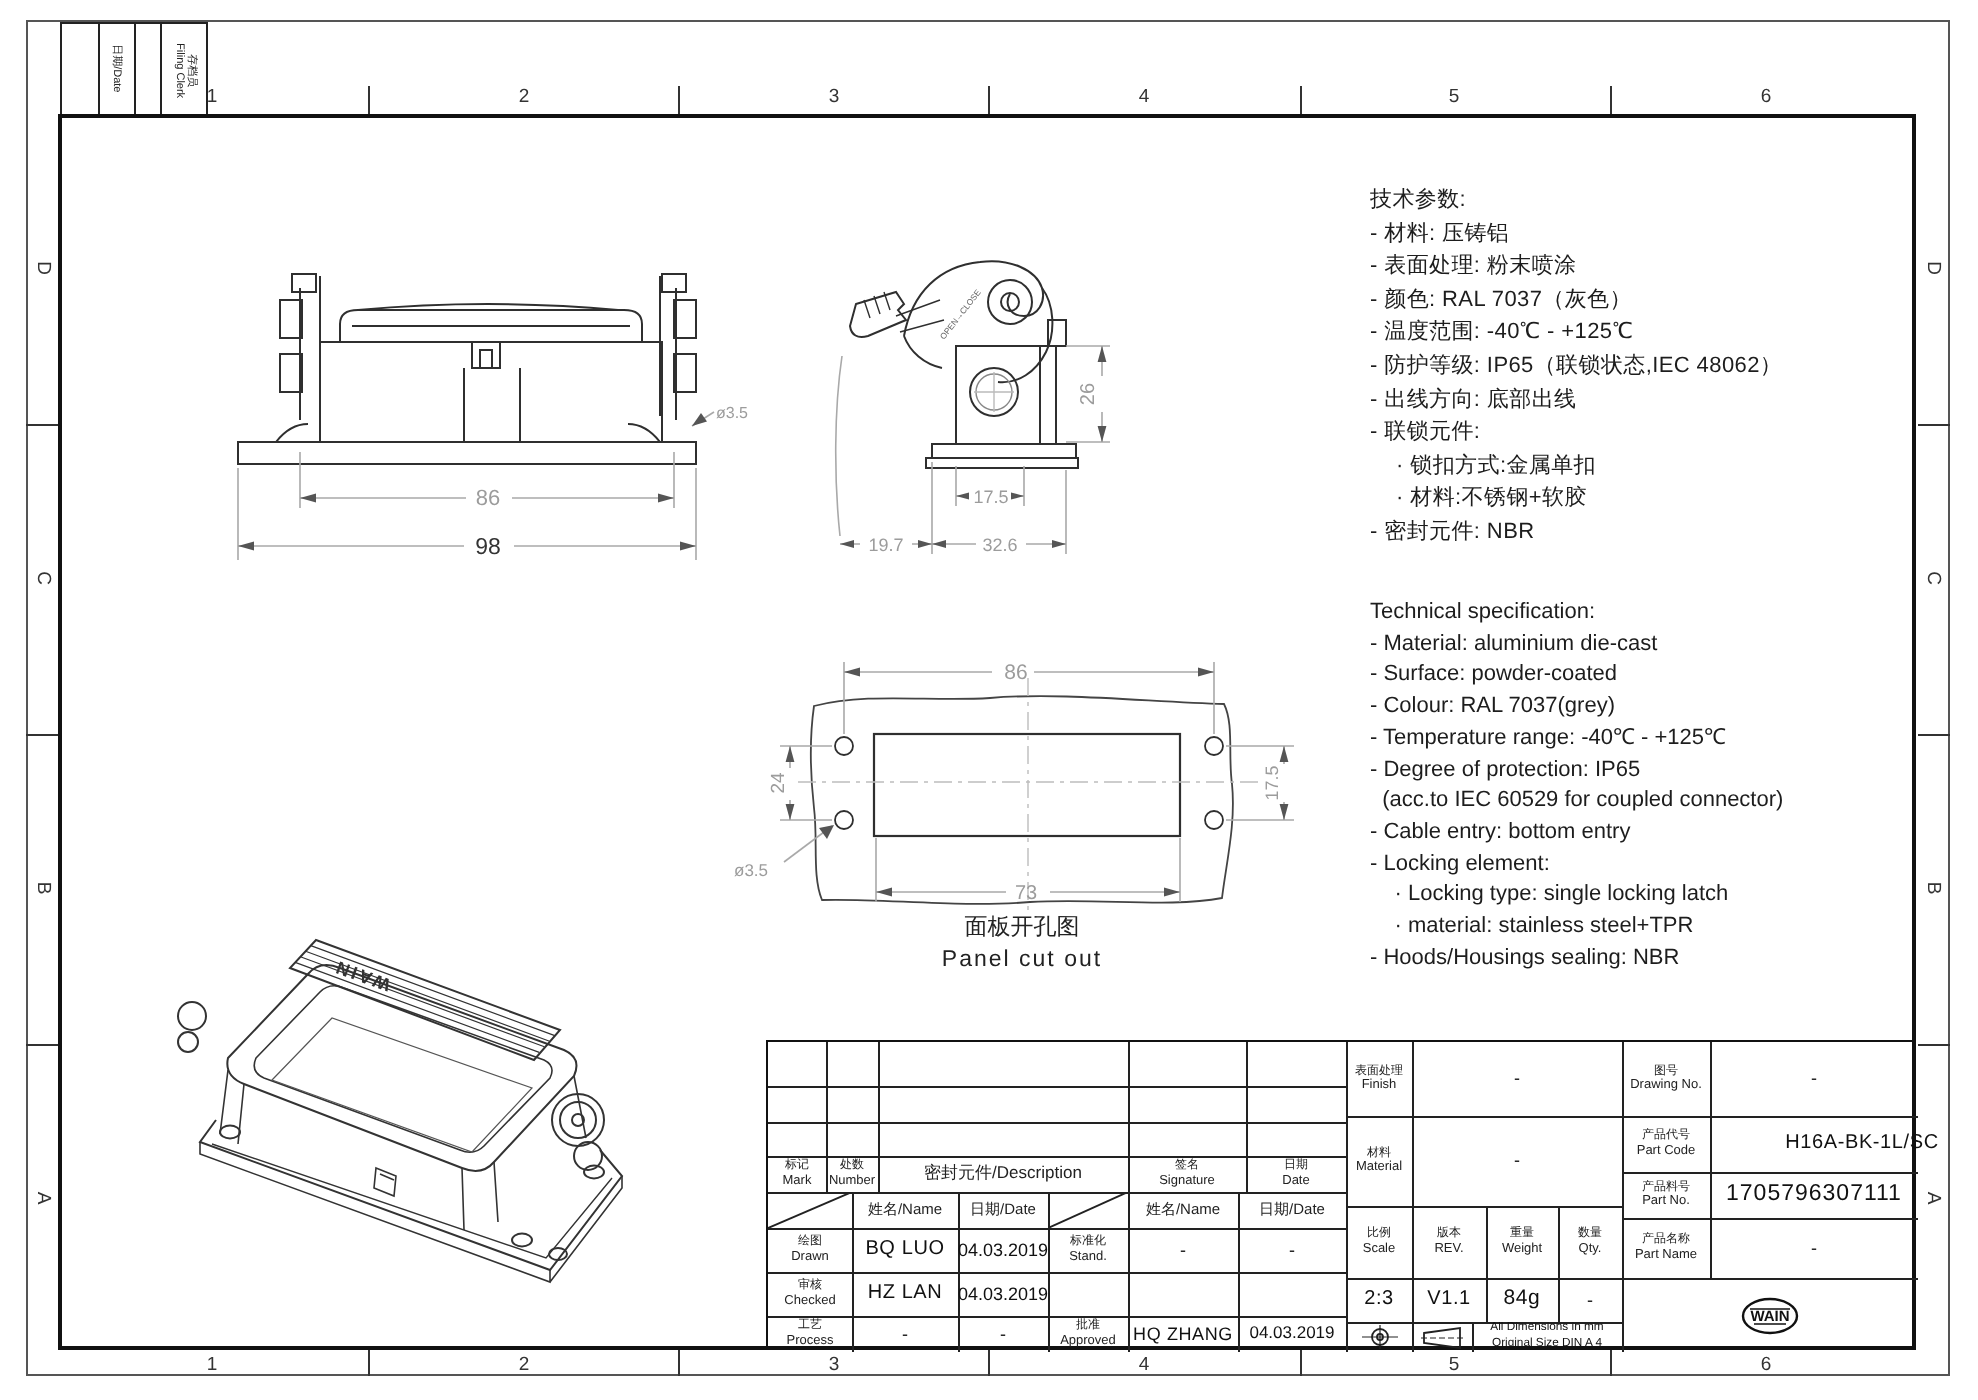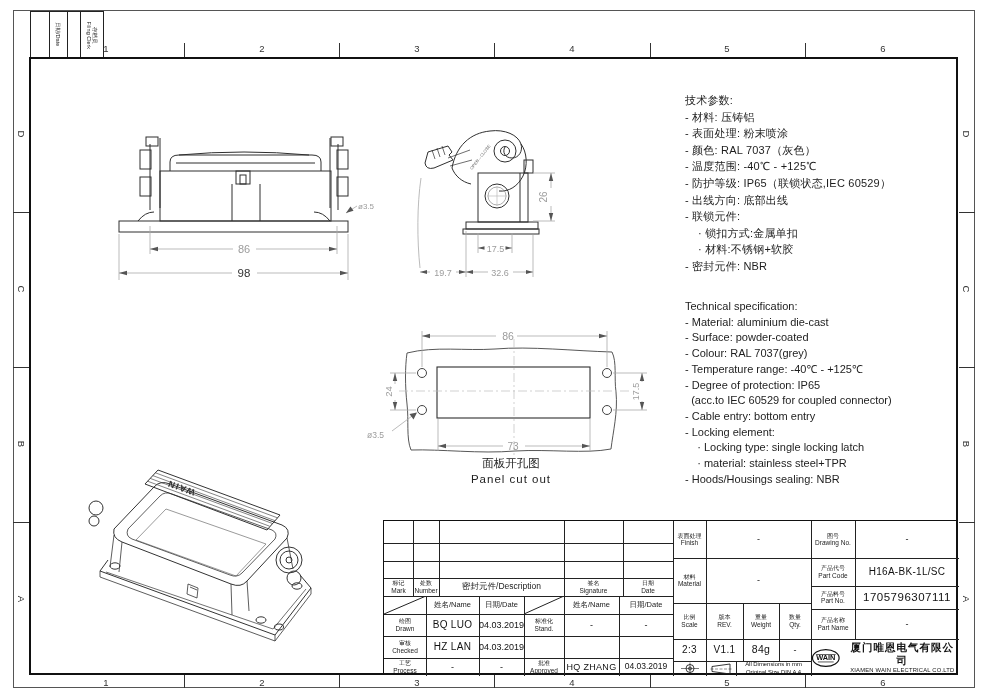--- a/index.html
+++ b/index.html
@@ -259,21 +259,21 @@
       <path d="M118,139 l10,4 l-1,10 l-10,-4 z M120,142 l7,3" stroke-width="0.8"></path>
     </g>
     <text x="0" y="0" transform="translate(112,40) rotate(200)" text-anchor="middle" font-size="9" font-weight="bold" letter-spacing="1.5" fill="#333">WAIN</text>
   </svg>
 
   <div class="abs spec spec-cn">技术参数:
 - 材料: 压铸铝
 - 表面处理: 粉末喷涂
 - 颜色: RAL 7037（灰色）
 - 温度范围: -40℃ - +125℃
-- 防护等级: IP65（联锁状态,IEC 60529）
+- 防护等级: IP65（联锁状态,IEC 48062）
 - 出线方向: 底部出线
 - 联锁元件:
     · 锁扣方式:金属单扣
     · 材料:不锈钢+软胶
 - 密封元件: NBR</div>
   <div class="abs spec spec-en">Technical specification:
 - Material: aluminium die-cast
 - Surface: powder-coated
 - Colour: RAL 7037(grey)
 - Temperature range: -40℃ - +125℃
@@ -436,38 +436,34 @@
 
     <div class="tc" style="left:427px;top:0;width:44px;height:37px">
       <span class="lab-cn">图号</span>
       <span class="lab-en">Drawing No.</span>
       </div>
     <div class="tc val-s" style="left:471px;top:0;width:104px;height:37px">-</div>
     <div class="tc" style="left:427px;top:37px;width:44px;height:28px">
       <span class="lab-cn">产品代号</span>
       <span class="lab-en">Part Code</span>
       </div>
-    <div class="tc val-m" style="left:471px;top:37px;width:104px;height:28px">H16A-BK-1L/SC</div>
+    <div class="tc val-m" style="left:495px;top:37px;width:104px;height:28px">H16A-BK-1L/SC</div>
     <div class="tc" style="left:427px;top:65px;width:44px;height:23px">
       <span class="lab-cn">产品料号</span>
       <span class="lab-en">Part No.</span>
       </div>
     <div class="tc val-l" style="left:471px;top:65px;width:104px;height:23px">1705796307111</div>
     <div class="tc" style="left:427px;top:88px;width:44px;height:30px">
       <span class="lab-cn">产品名称</span>
       <span class="lab-en">Part Name</span>
       </div>
     <div class="tc val-s" style="left:471px;top:88px;width:104px;height:30px">-</div>
 
     <div class="tc company-row" style="left:427px;top:118px;width:148px;height:37px">
       <svg width="30" height="24" viewBox="0 0 30 24">
         <ellipse cx="15" cy="12" rx="13.5" ry="8.5" stroke="#111" stroke-width="1.2" fill="none"></ellipse>
         <path d="M5,8.5 H25 M7,16 H23" stroke="#111" stroke-width="0.7" fill="none"></path>
         <text x="15" y="14.5" text-anchor="middle" font-size="7.5" font-weight="bold" fill="#111">WAIN</text>
       </svg>
-      <div class="company-names">
-        <span class="company-cn">厦门唯恩电气有限公司</span>
-        <span class="company-en">XIAMEN WAIN ELECTRICAL CO.LTD</span>
-      </div>
     </div>
   </div>
 
 </div>
 
 </body></html>

